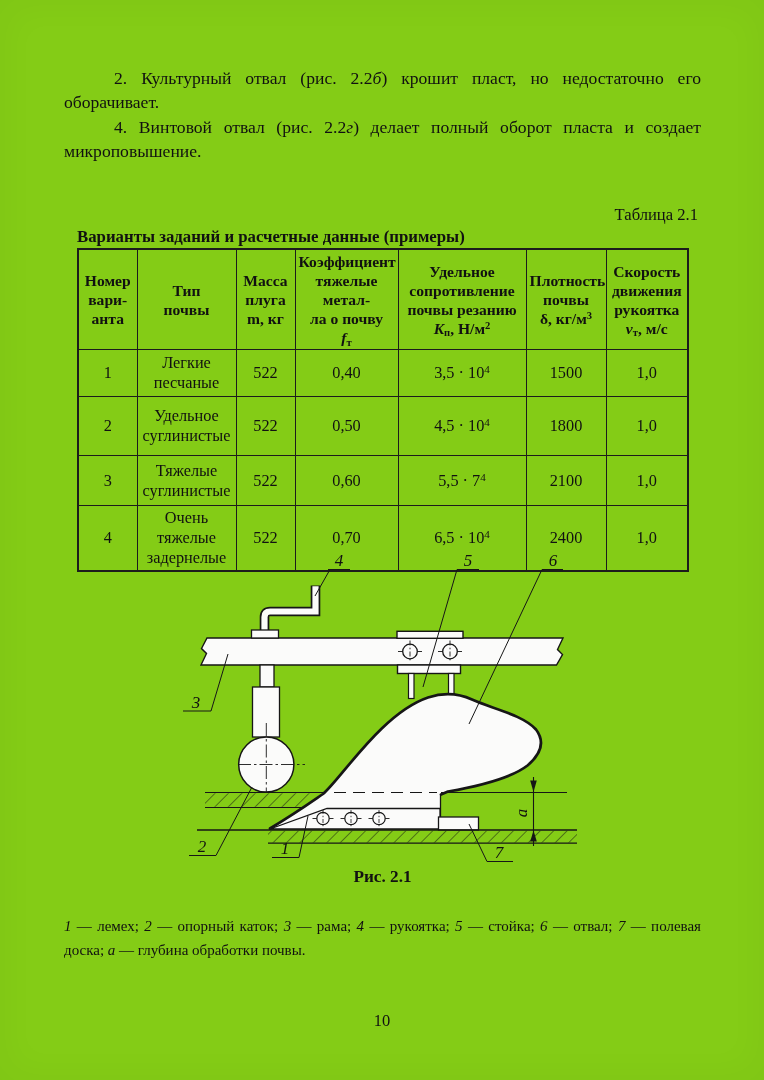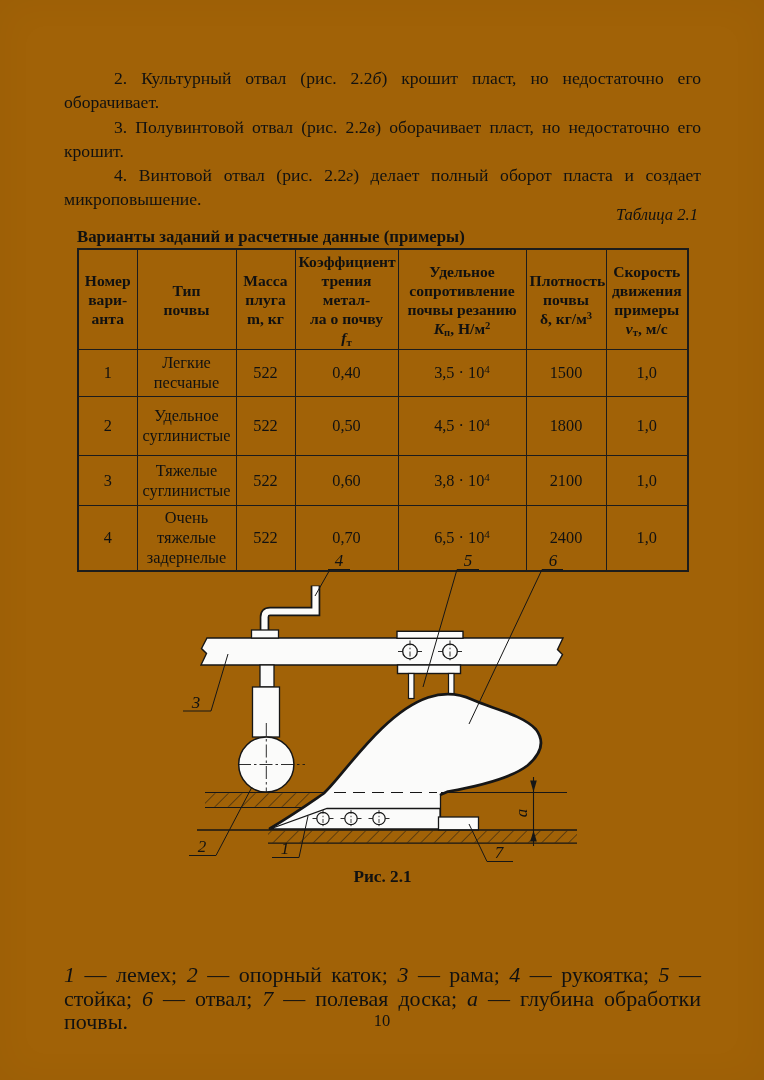--- a/index.html
+++ b/index.html
@@ -1,34 +1,34 @@
 <!DOCTYPE html>
 <html><head>
 <meta charset="utf-8">
 <style>
   html,body{margin:0;padding:0;background:#777;}
   .page{
     position:relative;width:764px;height:1080px;margin:0 auto;
-    background:#a16207;overflow:hidden;
+    background:#84cc16;overflow:hidden;
     font-family:"Liberation Serif","DejaVu Serif",serif;color:#111;
     box-shadow:inset 0 0 40px rgba(0,0,0,0.04);
   }
   
   .t-b{font-weight:bold}
   .t-i{font-style:italic}
   .t-bi{font-weight:bold;font-style:italic}
   .t-s,.t-bs{font-size:68%;position:relative;top:.24em;line-height:0}
   .t-p,.t-bp{font-size:68%;position:relative;top:-.45em;line-height:0}
   .t-bs,.t-bp{font-weight:bold}
 
   .intro{position:absolute;top:66px;left:64px;width:637px;
     font-size:17.6px;line-height:24.3px;text-align:justify;}
   .intro p{margin:0;text-indent:50px;}
 
-  .tbl-label{position:absolute;top:205px;right:66px;font-style:italic;font-size:16.6px;}
+  .tbl-label{position:absolute;top:205px;right:66px;font-size:16.6px;}
   .tbl-title{position:absolute;top:227px;left:77px;width:610px;
     font-weight:bold;font-size:16.8px;}
 
   table.data{
     position:absolute;top:248px;left:77px;width:610px;
     border-collapse:collapse;table-layout:fixed;
     font-size:16.3px;line-height:1.22;
   }
   table.data th,table.data td{
     border:1.5px solid #1c1c1c;text-align:center;vertical-align:middle;
@@ -40,35 +40,34 @@
   table.data tr.row-2 td{height:45px}
   table.data tr.row-3 td{height:59px}
   table.data{border:2px solid #1c1c1c}
 
   .figure-svg{position:absolute;left:180px;top:548px;}
   .fig-number{position:absolute;top:867px;left:64px;width:637px;text-align:center;
     font-weight:bold;font-size:17.2px;}
   .fig-title{position:absolute;top:891px;left:64px;width:637px;text-align:center;
     font-size:17.2px;}
   .legend{position:absolute;top:915px;left:64px;width:637px;
-    font-size:22px;line-height:23.5px;text-align:justify;margin-top:48px;}
+    font-size:15px;line-height:23.5px;text-align:justify;}
   .page-number{position:absolute;top:1011px;left:0;width:764px;text-align:center;
     font-size:16.5px;}
 
   .callout{font-style:italic;font-size:17px;fill:#111;
     font-family:"Liberation Serif","DejaVu Serif",serif;}
 </style>
 </head>
 <body>
 
 <div class="page">
 
   <div class="intro">
     <p><span>2. Культурный отвал (рис. 2.2</span><span class="t-i">б</span><span>) крошит пласт, но недостаточно его оборачивает.</span></p>
-    <p><span>3. Полувинтовой отвал (рис. 2.2</span><span class="t-i">в</span><span>) оборачивает пласт, но недостаточно его крошит.</span></p>
     <p><span>4. Винтовой отвал (рис. 2.2</span><span class="t-i">г</span><span>) делает полный оборот пласта и создает микроповышение.</span></p>
   </div>
 
   <div class="tbl-label">Таблица 2.1</div>
   <div class="tbl-title">Варианты заданий и расчетные данные (примеры)</div>
 
   <table class="data">
     <colgroup id="cols">
         <col style="width: 59px;">
         <col style="width: 99px;">
@@ -89,39 +88,39 @@
             <div><span class="t-b">Тип</span></div>
             <div><span class="t-b">почвы</span></div>
           </th>
           <th>
             <div><span class="t-b">Масса</span></div>
             <div><span class="t-b">плуга</span></div>
             <div><span class="t-b">m, кг</span></div>
           </th>
           <th>
             <div><span class="t-b">Коэффициент</span></div>
-            <div><span class="t-b">трения метал-</span></div>
+            <div><span class="t-b">тяжелые метал-</span></div>
             <div><span class="t-b">ла о почву</span></div>
             <div><span class="t-bi">f</span><span class="t-bs">т</span></div>
           </th>
           <th>
             <div><span class="t-b">Удельное</span></div>
             <div><span class="t-b">сопротивление</span></div>
             <div><span class="t-b">почвы резанию</span></div>
             <div><span class="t-bi">K</span><span class="t-bs">п</span><span class="t-b">, Н/м</span><span class="t-bp">2</span></div>
           </th>
           <th>
             <div><span class="t-b">Плотность</span></div>
             <div><span class="t-b">почвы</span></div>
             <div><span class="t-b">δ, кг/м</span><span class="t-bp">3</span></div>
           </th>
           <th>
             <div><span class="t-b">Скорость</span></div>
             <div><span class="t-b">движения</span></div>
-            <div><span class="t-b">примеры</span></div>
+            <div><span class="t-b">рукоятка</span></div>
             <div><span class="t-bi">v</span><span class="t-bs">т</span><span class="t-b">, м/с</span></div>
           </th>
         </tr>
       </thead>
     <tbody id="tbody">
         <tr class="row-0">
           <td>
             <div><span>1</span></div>
           </td>
           <td>
@@ -176,21 +175,21 @@
             <div><span>Тяжелые</span></div>
             <div><span>суглинистые</span></div>
           </td>
           <td>
             <div><span>522</span></div>
           </td>
           <td>
             <div><span>0,60</span></div>
           </td>
           <td>
-            <div><span>3,8 · 10</span><span class="t-p">4</span></div>
+            <div><span>5,5 · 7</span><span class="t-p">4</span></div>
           </td>
           <td>
             <div><span>2100</span></div>
           </td>
           <td>
             <div><span>1,0</span></div>
           </td>
         </tr>
         <tr class="row-3">
           <td>

